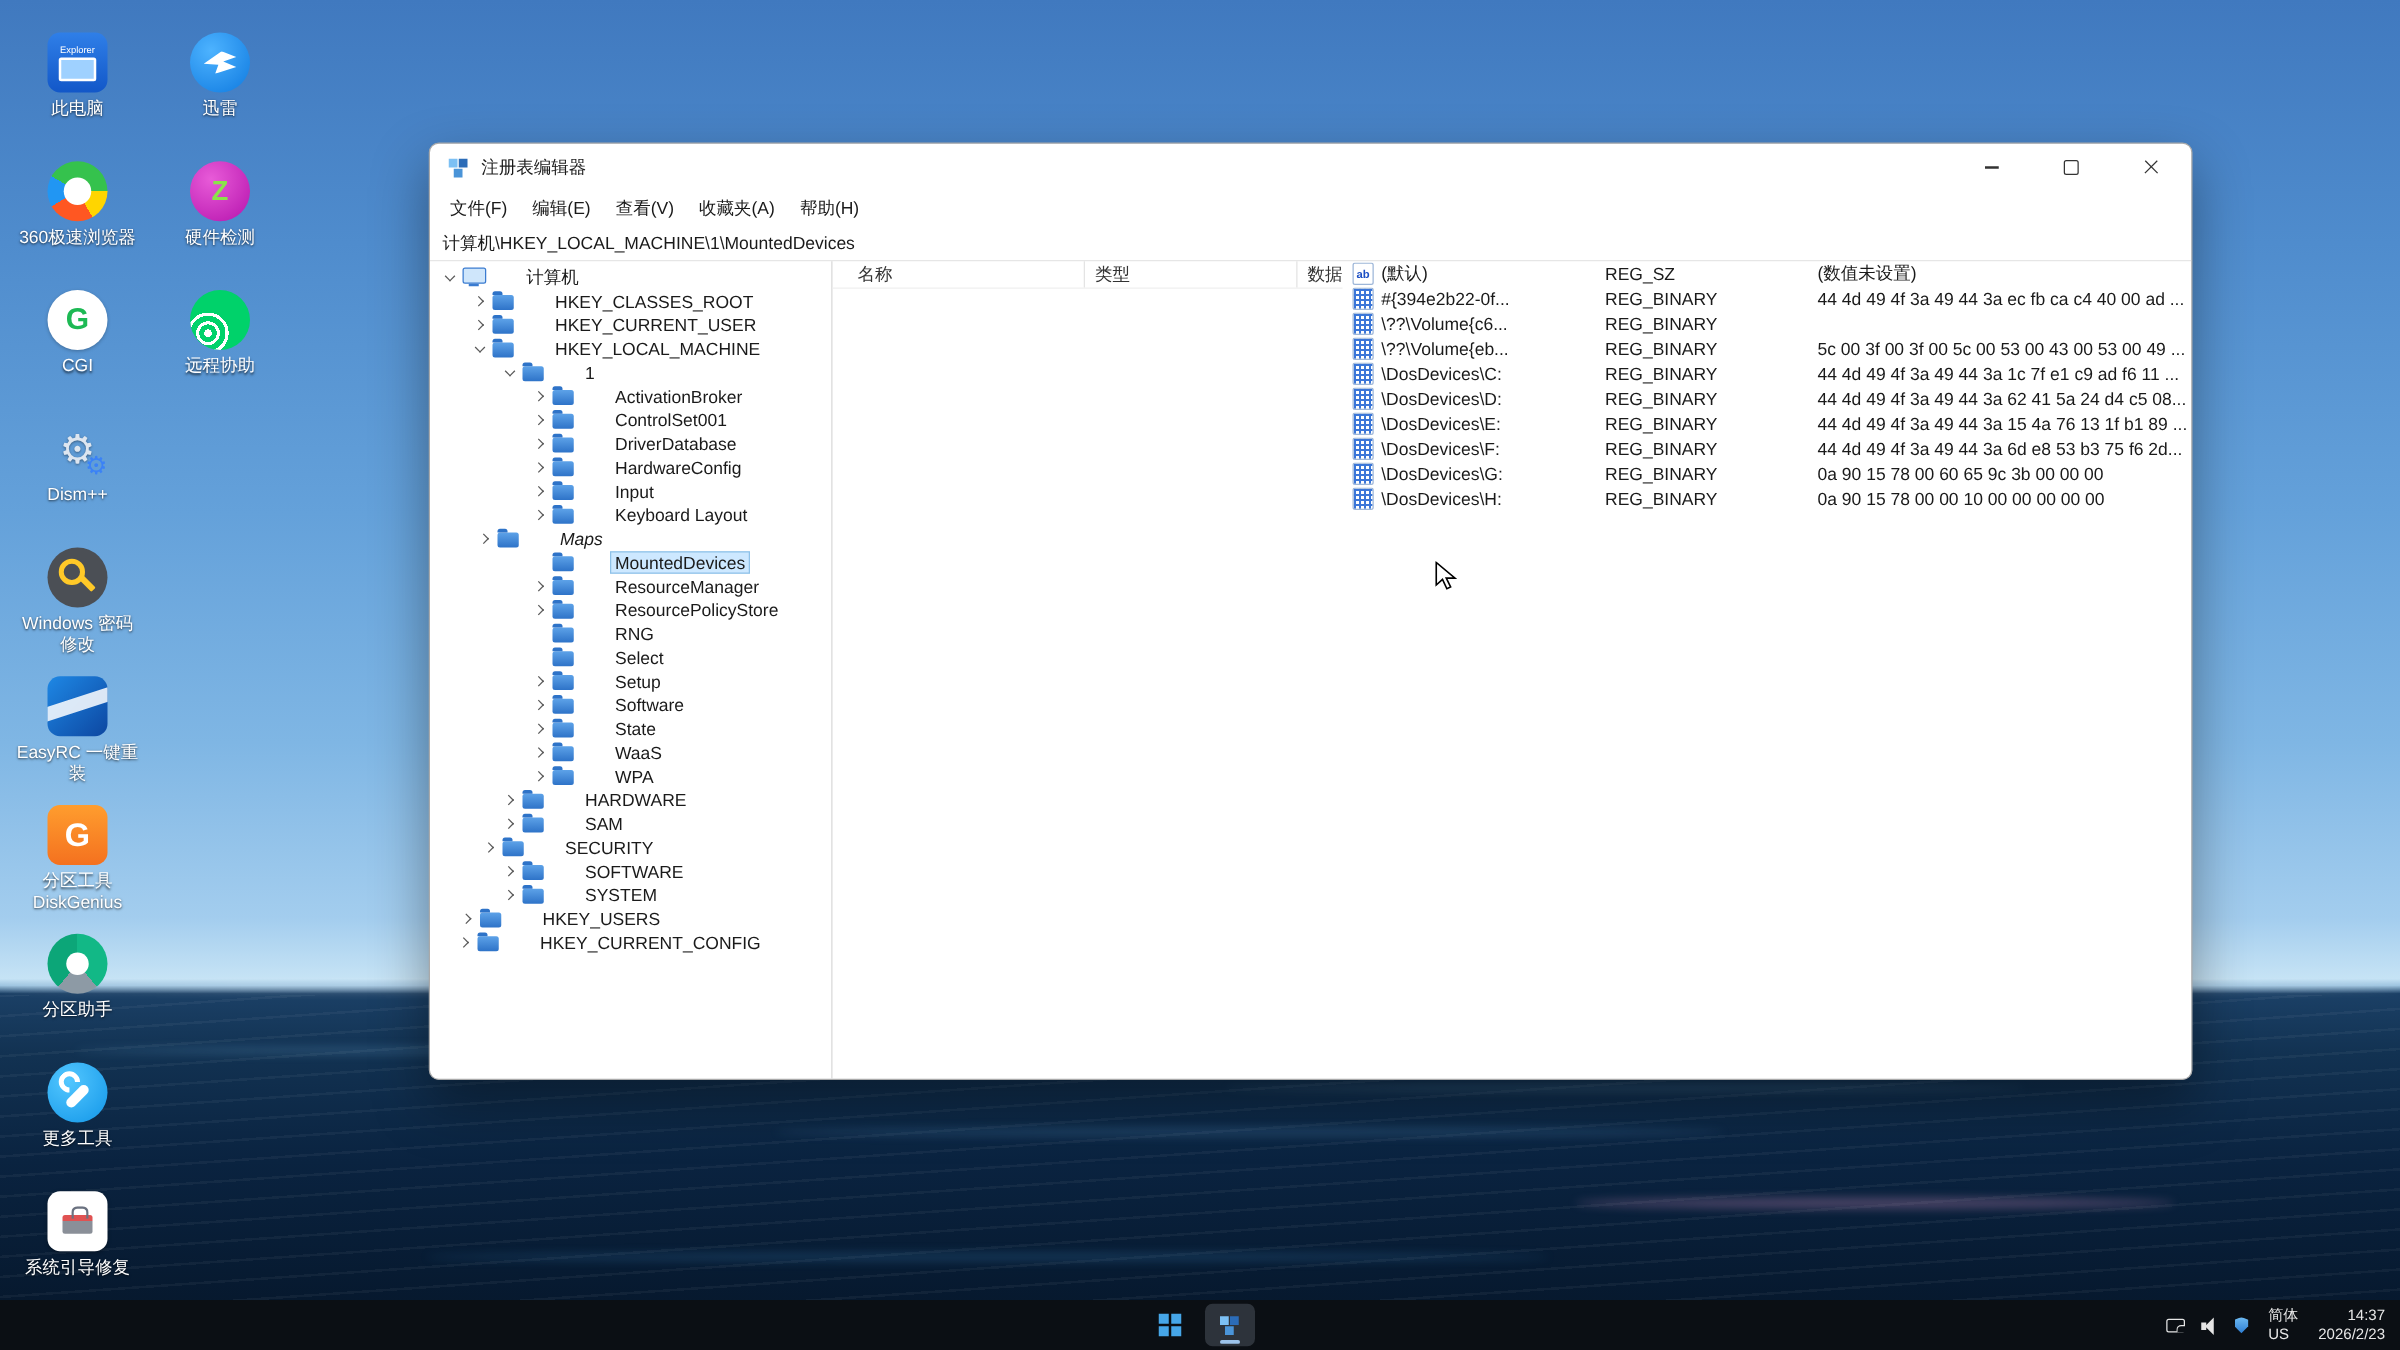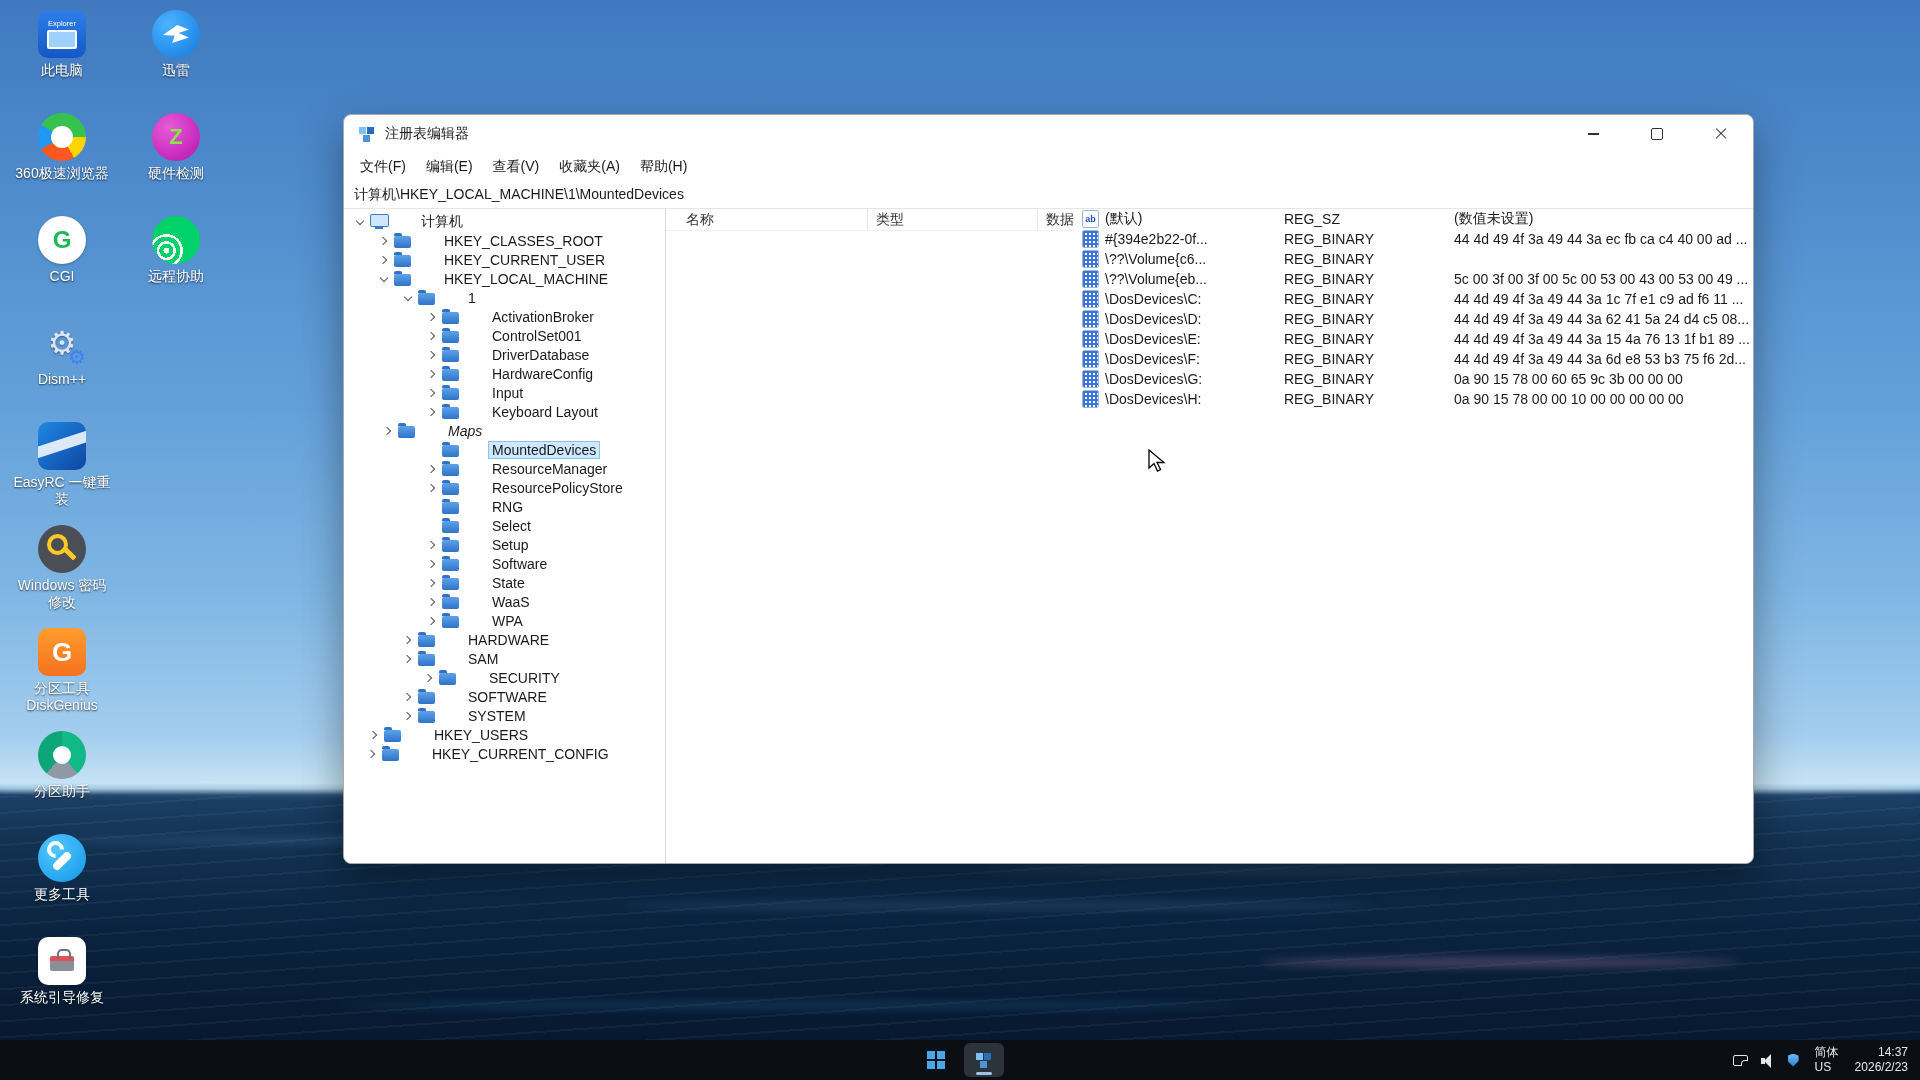--- a/index.html
+++ b/index.html
@@ -8,21 +8,21 @@
 
   
   #desktop{position:absolute;inset:0;background:linear-gradient(180deg,
     #4079bf 0%,#4f8ccd 18%,#64a1da 38%,#7fb6e4 55%,#a3cdee 68%,
     #c6e3f5 72.5%,#9dc4e0 73%,#1b4066 73.6%,#123252 78%,#0a2340 86%,#051528 100%);}
   .sea-streak{position:absolute;border-radius:50%;filter:blur(4px);}
   #sea-tex{position:absolute;left:0;top:796px;width:1920px;height:244px;
     background:repeating-linear-gradient(176deg,rgba(255,255,255,.045) 0 2px,transparent 2px 16px);}
 
   
-  .desk-col{position:absolute;top:4px;display:flex;flex-direction:column;}
+  .desk-col{position:absolute;top:20px;display:flex;flex-direction:column;}
   #dcol1{left:10px;} #dcol2{left:124px;}
   .desk-icon{width:104px;height:103px;display:flex;flex-direction:column;align-items:center;padding-top:6px;cursor:default;}
   .dicon{width:48px;height:48px;position:relative;display:flex;align-items:center;justify-content:center;flex:none;}
   .desk-label{margin-top:4px;font-size:14px;color:#fff;text-align:center;line-height:1.22;
     text-shadow:0 1px 2px rgba(0,0,0,.75);max-width:100px;}
   .dicon .g{position:relative;z-index:2;}
 
   .i-explorer{background:linear-gradient(180deg,#2f7fe8,#1257c8);border-radius:10px;flex-direction:column;}
   .i-explorer .g{font-size:7.5px;color:#fff;margin-bottom:2px;}
   .i-explorer::after{content:"";width:26px;height:15px;background:#9fd1ff;border:2px solid #fff;border-radius:2px;}
@@ -162,26 +162,26 @@
         <div class="desk-label">CGI</div>
       </div>
       <div class="desk-icon">
         <div class="dicon i-dism">
           <span class="g">⚙</span>
           <span class="g2">⚙</span>
         </div>
         <div class="desk-label">Dism++</div>
       </div>
       <div class="desk-icon">
+        <div class="dicon i-winpass"></div>
+        <div class="desk-label">Windows 密码修改</div>
+      </div>
+      <div class="desk-icon">
         <div class="dicon i-easyrc"></div>
         <div class="desk-label">EasyRC 一键重装</div>
-      </div>
-      <div class="desk-icon">
-        <div class="dicon i-winpass"></div>
-        <div class="desk-label">Windows 密码修改</div>
       </div>
       <div class="desk-icon">
         <div class="dicon i-dg">
           <span class="g">G</span>
         </div>
         <div class="desk-label">分区工具DiskGenius</div>
       </div>
       <div class="desk-icon">
         <div class="dicon i-ph"></div>
         <div class="desk-label">分区助手</div>
@@ -389,21 +389,21 @@
             <span class="t-folder"></span>
             <span class="t-label">HARDWARE</span>
           </div>
           <div class="tree-row" style="padding-left: 56px;">
             <span class="expander">
               <i class="chev"></i>
             </span>
             <span class="t-folder"></span>
             <span class="t-label">SAM</span>
           </div>
-          <div class="tree-row" style="padding-left: 77px;">
+          <div class="tree-row" style="padding-left: 40px;">
             <span class="expander">
               <i class="chev"></i>
             </span>
             <span class="t-folder"></span>
             <span class="t-label">SECURITY</span>
           </div>
           <div class="tree-row" style="padding-left: 56px;">
             <span class="expander">
               <i class="chev"></i>
             </span>

